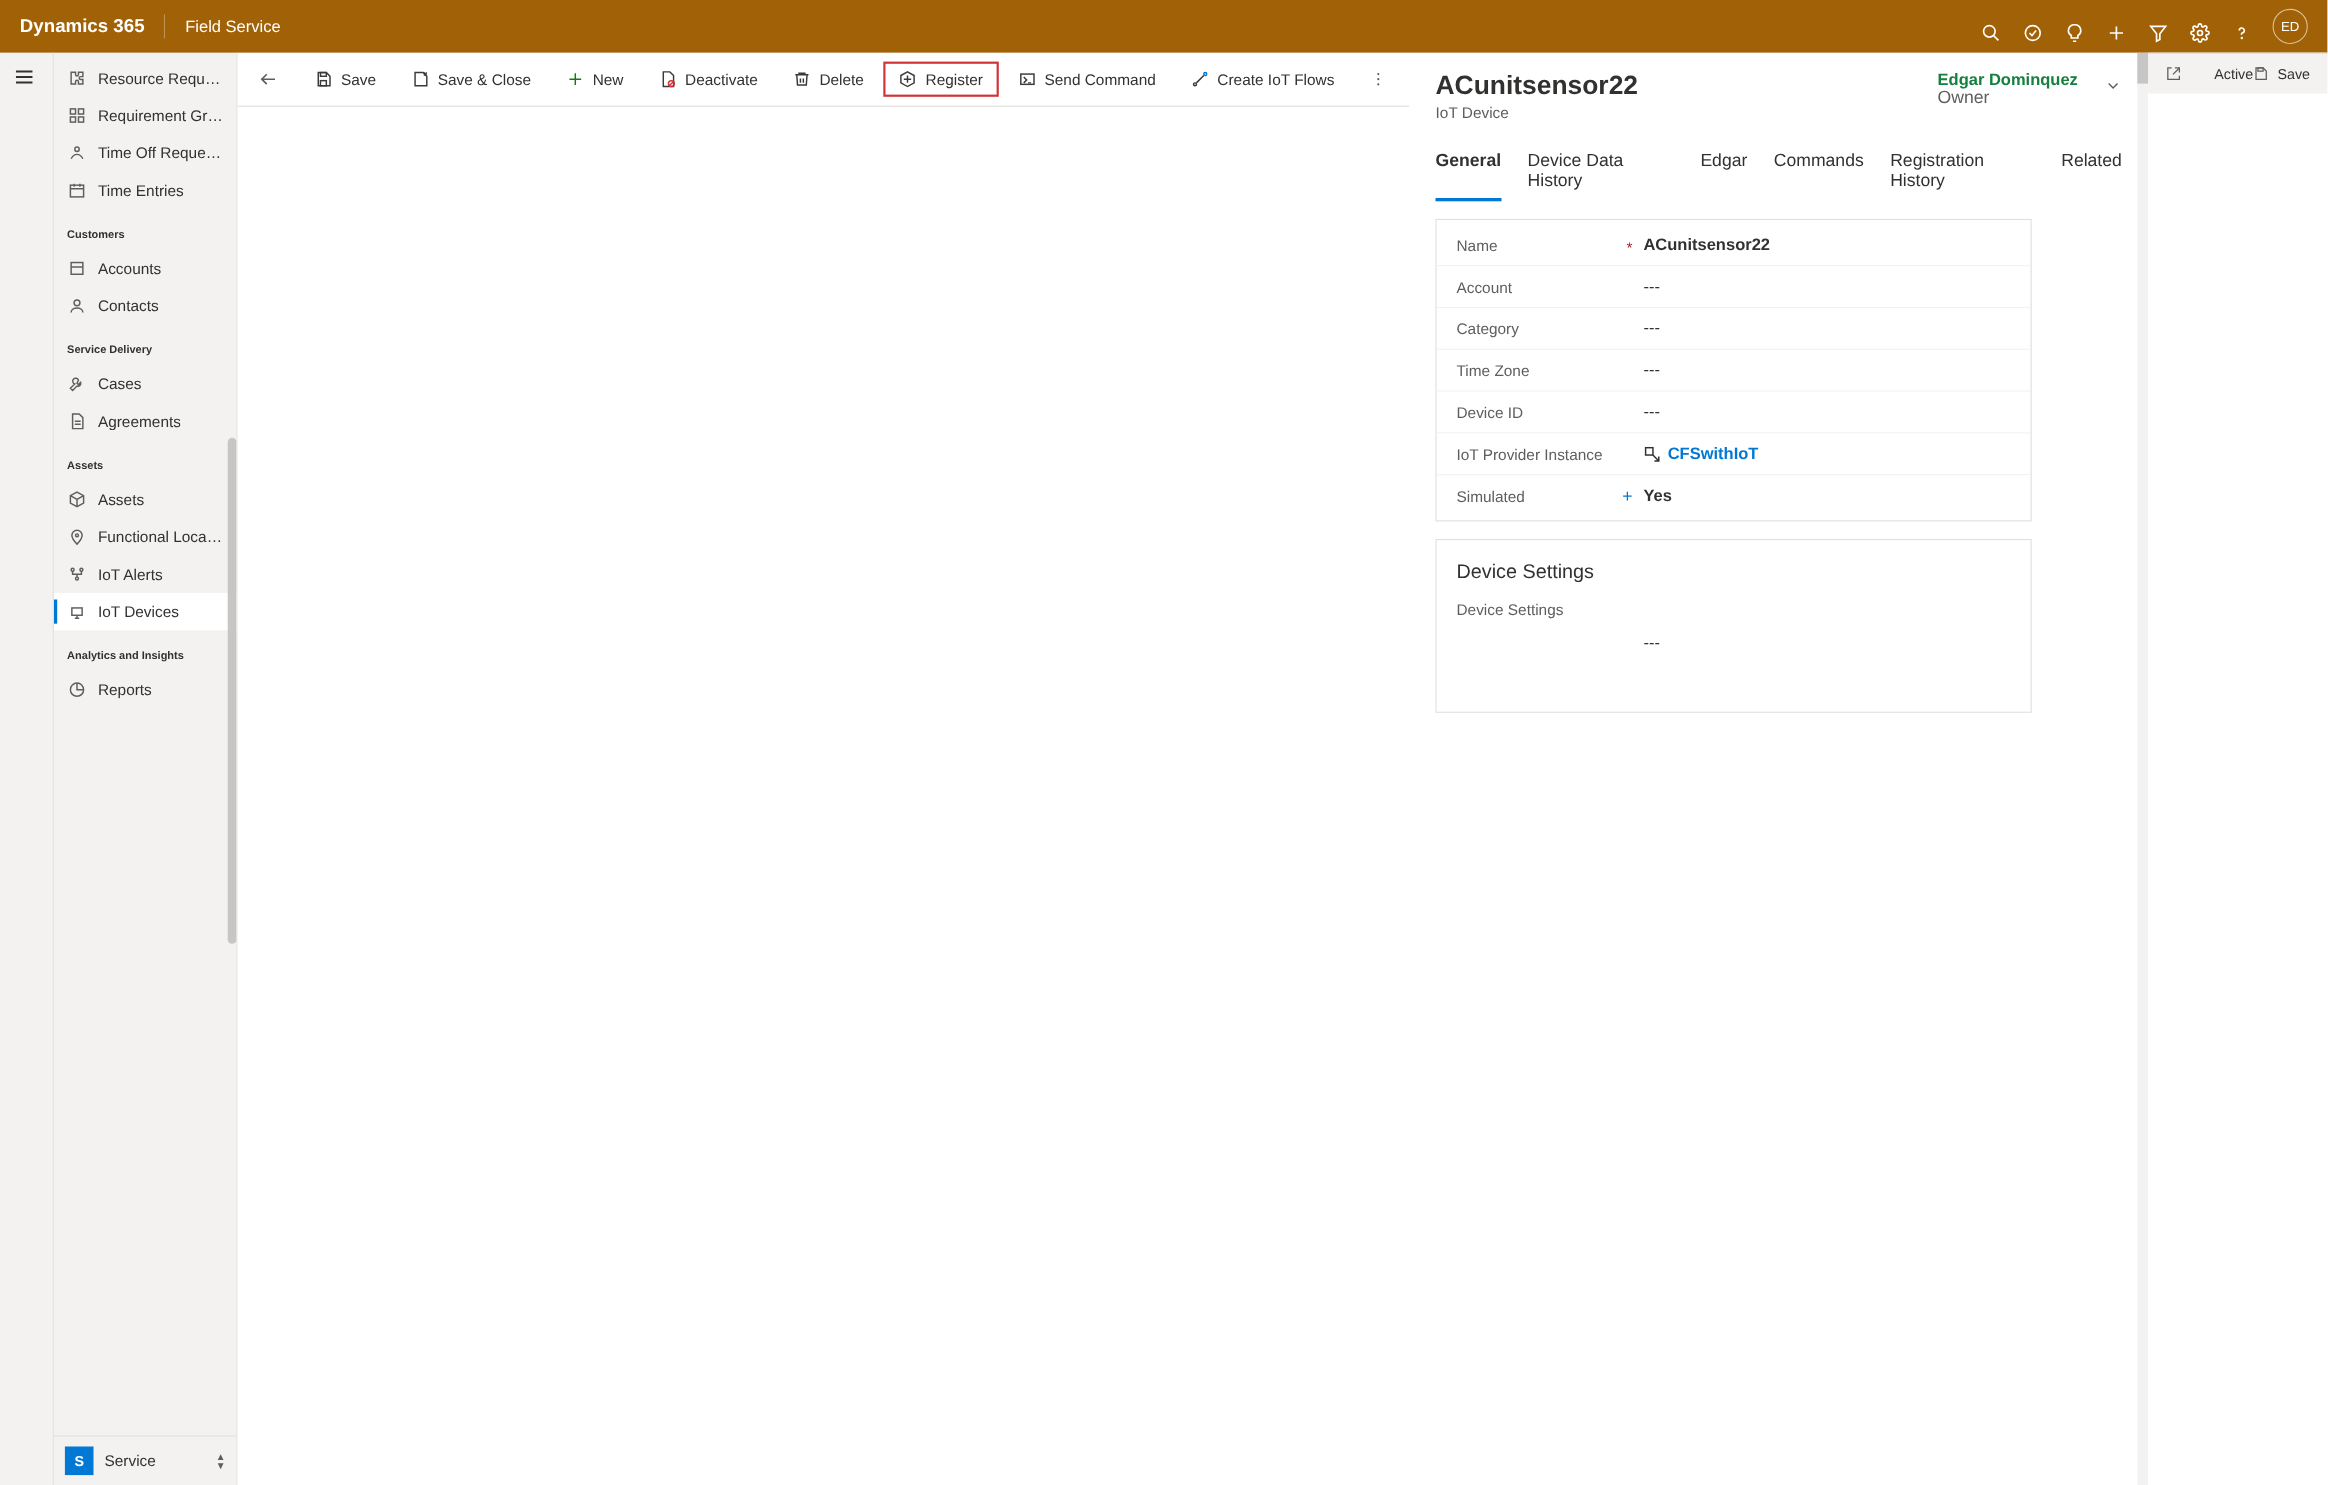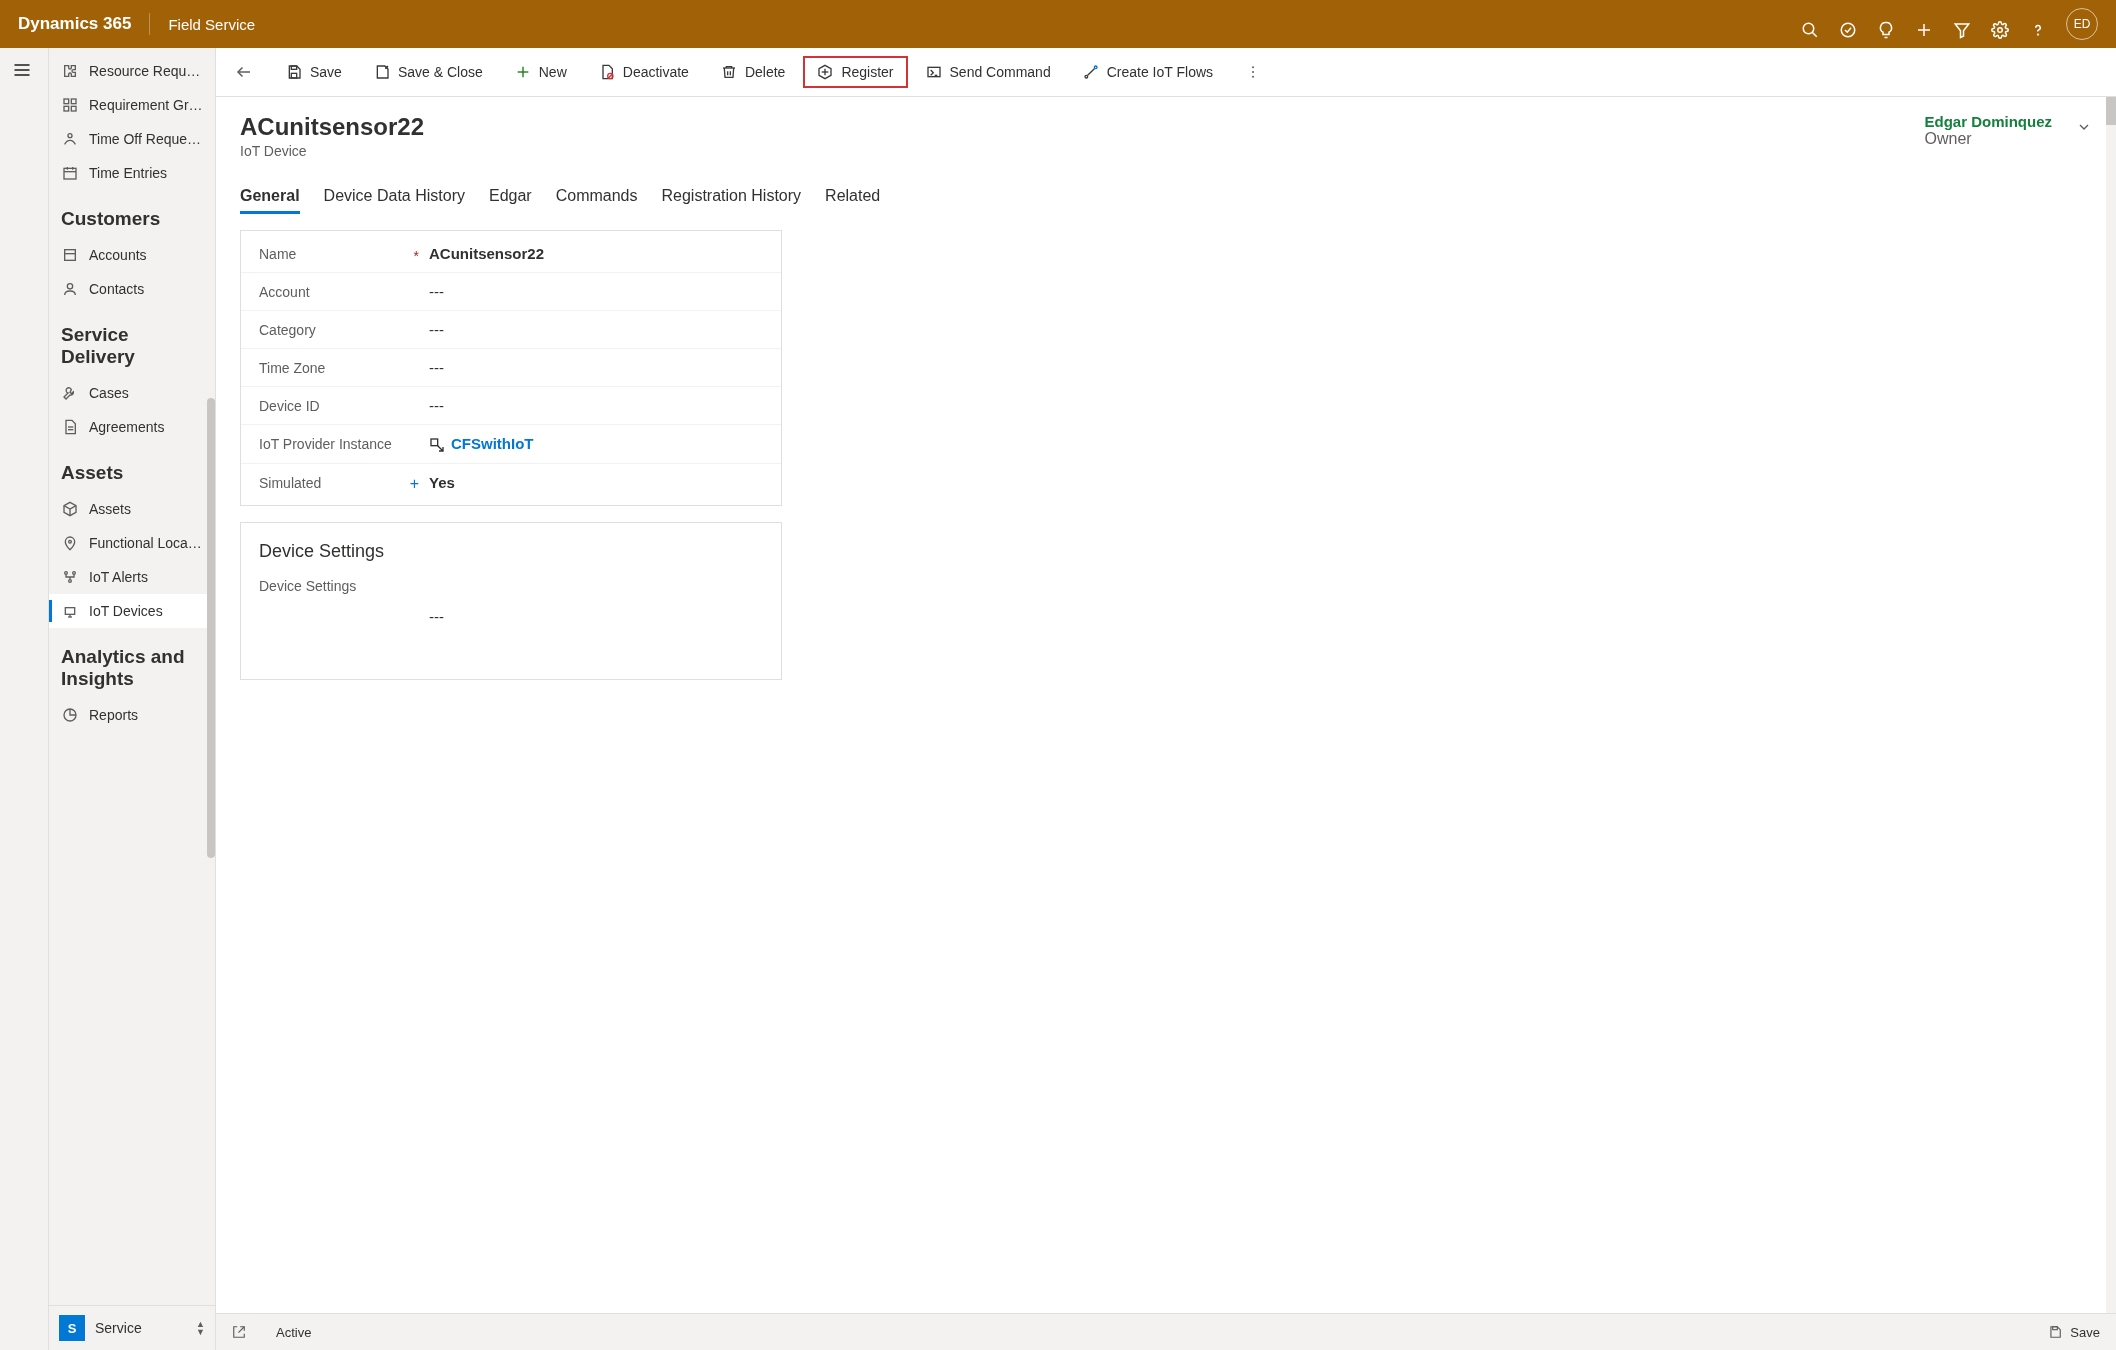--- a/index.html
+++ b/index.html
@@ -8,32 +8,32 @@
 .brand{font-size:17px;font-weight:600}
 .divider{width:1px;height:22px;background:rgba(255,255,255,0.3)}
 .module{font-size:15px}
 .top-right{display:flex;align-items:flex-end;gap:18px}
 .top-right .ic{width:20px;height:20px;display:flex;align-items:center;justify-content:center;cursor:pointer}
 .avatar{width:30px;height:30px;border:1px solid rgba(255,255,255,0.6);border-radius:50%;display:flex;align-items:center;justify-content:center;font-size:12px}
 .body{display:flex;height:calc(100vh - 48px)}
 .rail{width:48px;border-right:1px solid #e1dfdd;background:#f3f2f1;display:flex;flex-direction:column;align-items:center;padding-top:12px}
 .hamburger{width:24px;height:24px;cursor:pointer}
 .sidebar{width:166px;background:#f3f2f1;border-right:1px solid #e1dfdd;overflow-y:auto;position:relative;padding-top:6px}
-.sidebar .sect{font-weight:600;font-size:19px;padding:18px 12px 8px;color:#323130}
+.sidebar .sect{font-weight:600;font-size:10px;padding:18px 12px 8px;color:#323130}
 .sidebar .item{display:flex;align-items:center;gap:10px;padding:8px 12px;cursor:pointer;font-size:14px;color:#323130;white-space:nowrap;overflow:hidden;text-overflow:ellipsis}
 .sidebar .item.active{background:#fff;position:relative}
 .sidebar .item.active::before{content:"";position:absolute;left:0;top:6px;bottom:6px;width:3px;background:#0078d4}
 .sidebar .ic{width:18px;height:18px;display:flex;align-items:center;justify-content:center;flex-shrink:0;color:#605e5c}
 .sidebar .label{overflow:hidden;text-overflow:ellipsis}
 .area-switcher{position:absolute;bottom:0;left:0;right:0;height:44px;border-top:1px solid #e1dfdd;display:flex;align-items:center;gap:10px;padding:0 10px;background:#f3f2f1;cursor:pointer}
 .area-badge{width:26px;height:26px;background:#0078d4;color:#fff;display:flex;align-items:center;justify-content:center;font-weight:600;font-size:13px}
 .area-label{flex:1}
 .updown{display:flex;flex-direction:column;font-size:9px;line-height:8px;color:#605e5c}
 .scroll-thumb{position:absolute;right:0;top:350px;width:8px;height:460px;background:#c8c6c4;border-radius:4px}
-.main{flex:1;display:flex;flex-direction:column;background:#fff;position:relative}
+.main{flex:1;display:flex;flex-direction:row;background:#fff;position:relative}
 .cmdbar{height:48px;border-bottom:1px solid #e1dfdd;display:flex;align-items:center;padding:0 12px;gap:4px}
 .back{width:32px;height:32px;display:flex;align-items:center;justify-content:center;cursor:pointer;margin-right:8px}
 .cmd{display:flex;align-items:center;gap:8px;padding:6px 12px;cursor:pointer;font-size:14px;border:2px solid transparent}
 .cmd.highlight{border:2px solid #d13438}
 .cmd .ic{width:16px;height:16px;display:flex;align-items:center;justify-content:center}
 .more{width:32px;height:32px;display:flex;align-items:center;justify-content:center;cursor:pointer;margin-left:6px}
 .content{flex:1;overflow-y:auto;padding:16px 24px 0;position:relative}
 .header-row{display:flex;justify-content:space-between;align-items:flex-start}
 .rec-title{font-size:24px;font-weight:600;margin:0}
 .rec-sub{font-size:14px;color:#605e5c;margin-top:2px}

